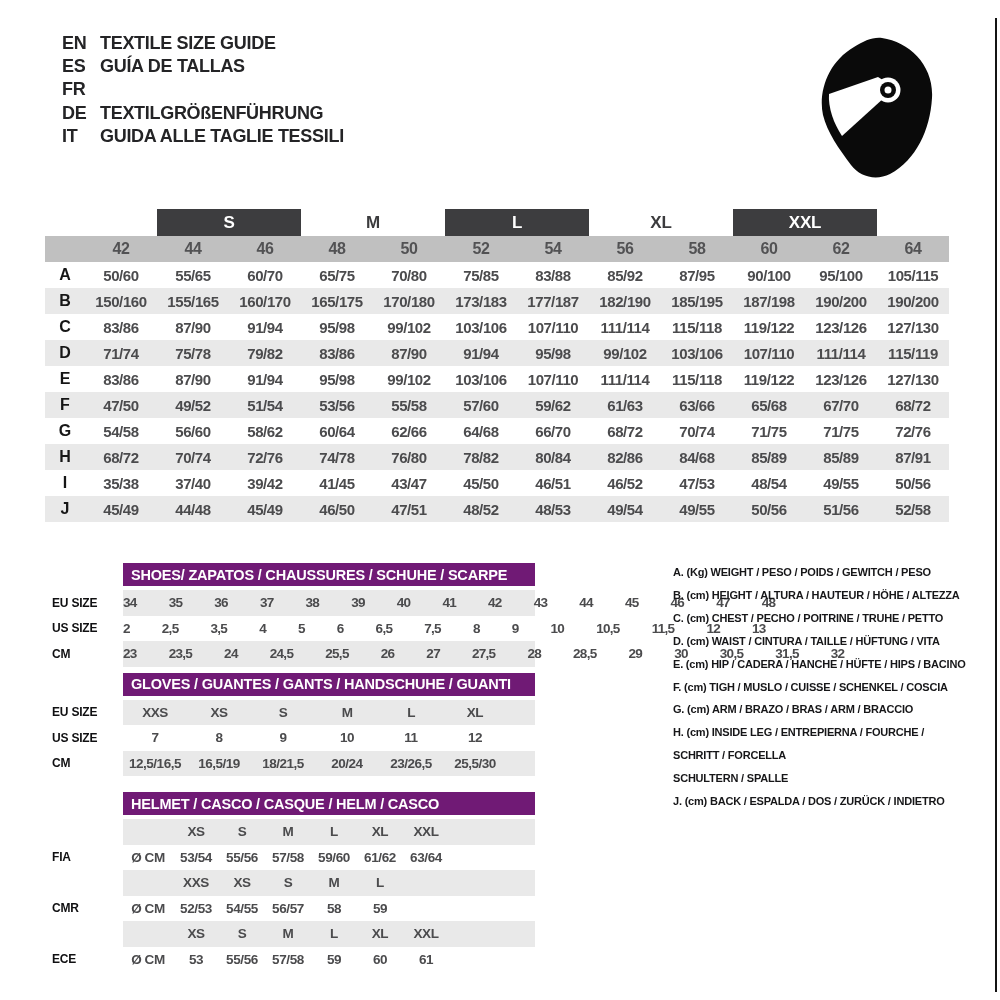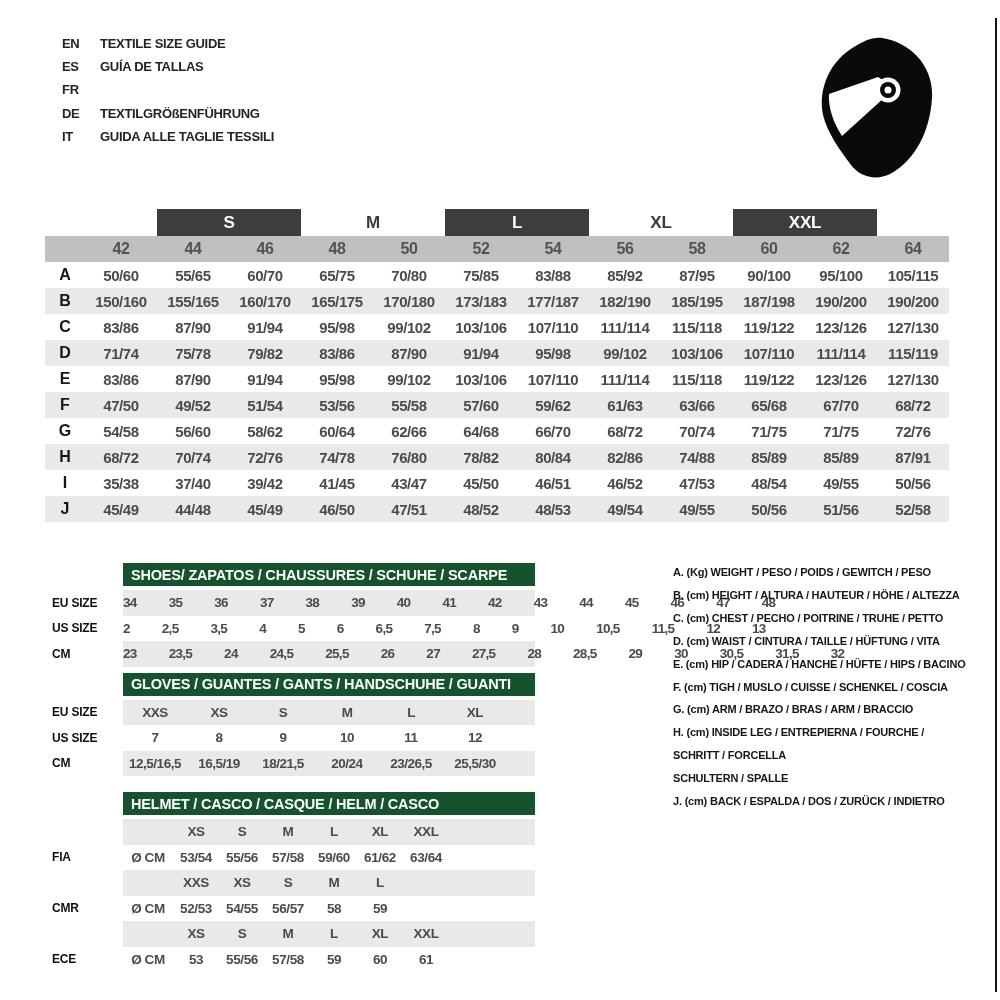--- a/index.html
+++ b/index.html
@@ -3,42 +3,42 @@
 <meta charset="utf-8">
 <style>
   * { box-sizing: border-box; margin: 0; padding: 0; }
   html,body { width:1000px; height:1000px; background:#fff; overflow:hidden; }
   body { font-family:"Liberation Sans","DejaVu Sans",sans-serif; font-weight:bold; position:relative; color:#1d1d1f; }
 
   .right-border { position:absolute; left:995px; top:18px; width:2px; height:974px; background:#141414; }
 
   
   .lang-header { position:absolute; top:32px; left:62px; }
-  .lang-row { display:flex; font-size:13px; line-height:23.2px; letter-spacing:-0.3px; color:#242426; }
+  .lang-row { display:flex; font-size:18px; line-height:23.2px; letter-spacing:-0.3px; color:#242426; }
   .lang-code { width:38px; }
 
   .helmet-icon { position:absolute; top:36px; left:812px; width:132px; height:142px; }
 
   
   .main-table { position:absolute; top:209px; left:45px; width:904px; }
   .grid { display:grid; grid-template-columns:40px repeat(12,1fr); }
   .cell { display:flex; align-items:center; justify-content:center; }
   .band-row { height:27px; }
   .band { font-size:17px; color:#3b3b3d; letter-spacing:-0.2px; }
   .band.dark { background:#3d3d3f; color:#fff; }
   .num-row { height:26px; background:#c0c0c0; font-size:16px; color:#525254; letter-spacing:-0.3px; }
   .data-row { height:26px; font-size:15px; color:#4b4b4d; letter-spacing:-0.4px; }
   .data-row.striped { background:#e9e9e9; }
   .letter-cell { font-size:16px; color:#161616; letter-spacing:0; }
 
   
   .lower-left { position:absolute; top:563px; left:25px; width:645px; }
   .group { margin-bottom:6px; }
   .group.gap-large { margin-bottom:16px; }
-  .group-header { margin-left:98px; width:412px; height:23px; background:#14532d; color:#fff;
+  .group-header { margin-left:98px; width:412px; height:23px; background:#701a75; color:#fff;
                   font-size:14.5px; display:flex; align-items:center; padding-left:8px;
                   letter-spacing:-0.2px; margin-bottom:4px; }
   .t-row { display:flex; height:25.5px; }
   .t-label { width:98px; padding-left:27px; font-size:12px; color:#101012; display:flex; align-items:center; letter-spacing:-0.2px; }
   .t-content { width:412px; display:grid; }
   .t-row.striped .t-content { background:#e9e9e9; }
   .t-content .cell { font-size:14px; color:#4b4b4d; letter-spacing:-0.4px; }
   .shoes-grid { grid-template-columns:repeat(15,1fr);gap:32px; }
   .shoes-grid .cell { font-size:13.5px; letter-spacing:-0.7px; }
   .gloves-grid { grid-template-columns:repeat(6,64px) 1fr; }
@@ -219,21 +219,21 @@
       <div class="grid data-row striped">
         <div class="cell letter-cell">H</div>
         <div class="cell">68/72</div>
         <div class="cell">70/74</div>
         <div class="cell">72/76</div>
         <div class="cell">74/78</div>
         <div class="cell">76/80</div>
         <div class="cell">78/82</div>
         <div class="cell">80/84</div>
         <div class="cell">82/86</div>
-        <div class="cell">74/88</div>
+        <div class="cell">84/68</div>
         <div class="cell">85/89</div>
         <div class="cell">85/89</div>
         <div class="cell">87/91</div>
       </div>
       <div class="grid data-row">
         <div class="cell letter-cell">I</div>
         <div class="cell">35/38</div>
         <div class="cell">37/40</div>
         <div class="cell">39/42</div>
         <div class="cell">41/45</div>

